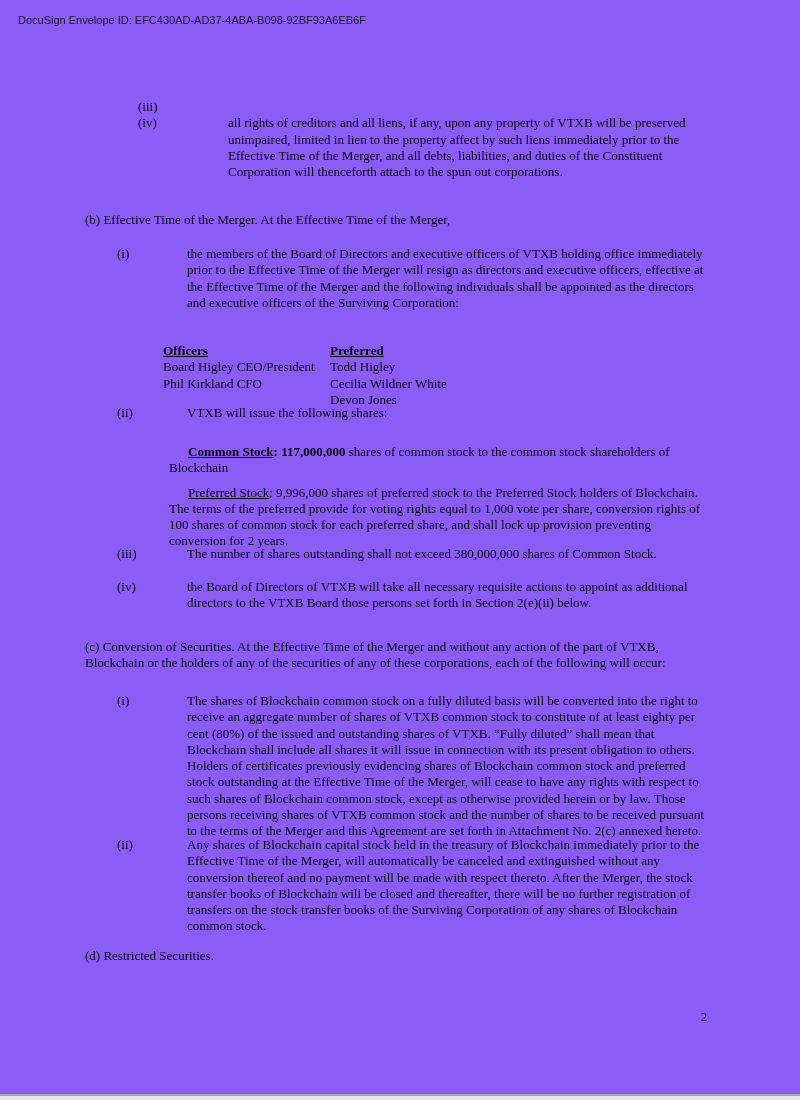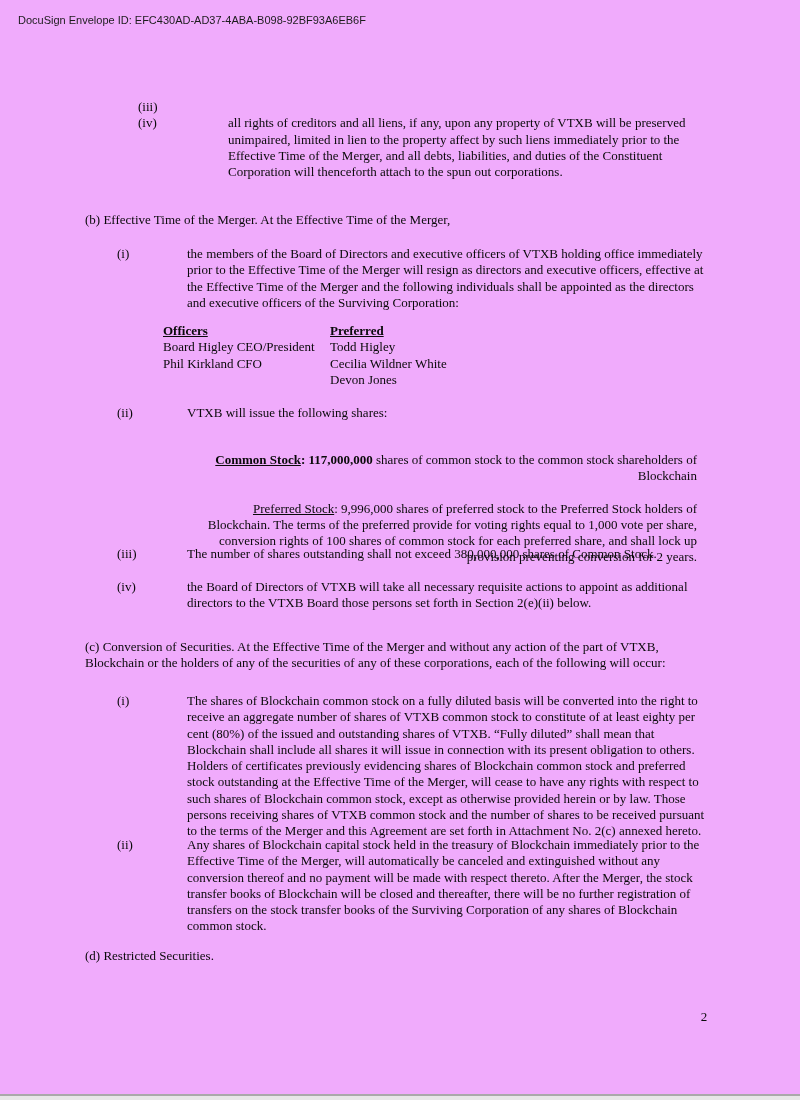--- a/index.html
+++ b/index.html
@@ -4,21 +4,21 @@
 <style>
   html, body {
     margin: 0;
     padding: 0;
     background: #ffffff;
   }
   .page {
     position: relative;
     width: 800px;
     height: 1100px;
-    background: #f0abfc;
+    background: #8b5cf6;
     overflow: hidden;
     font-family: "Liberation Serif", "DejaVu Serif", serif;
     font-size: 13px;
     line-height: 16.3px;
     color: #0a0a0a;
   }
   .docusign-header {
     position: absolute;
     left: 18px;
     top: 12px;
@@ -42,30 +42,30 @@
   .sec-b-heading { top: 212px; }
   .sec-c-heading { top: 639px; }
   .sec-d-heading { top: 948px; }
   
   .roman { left: 117px; width: 594px; }
   .roman .lbl { width: 46px; }
   .roman .txt { width: 548px; }
   .b-item-i  { top: 246px; }
   .b-item-ii { top: 405px; }
   .stock-block { left: 161px; top: 436px; width: 552px; }
-  .stock-para { margin: 16px; text-indent: 19px; text-align: right; }
+  .stock-para { margin: 8px; text-indent: 19px; }
   .b-item-iii { top: 546px; }
   .b-item-iv  { top: 579px; }
   .c-item-i  { top: 693px; }
   .c-item-ii { top: 837px; }
   
   .board-table { left: 163px; top: 323px; display: flex; }
   .board-col-officers { width: 167px; }
   .board-col-directors { width: 200px; }
-  .col-header { font-weight: bold; text-decoration: underline; }
+  .col-header { font-weight: bold; text-decoration: underline; margin-top: 20px; }
   .u-bold { font-weight: bold; text-decoration: underline; }
   .u { text-decoration: underline; }
   .bold { font-weight: bold; }
   .page-number {
     position: absolute;
     left: 694px;
     top: 1009px;
     width: 20px;
     text-align: center;
   }

